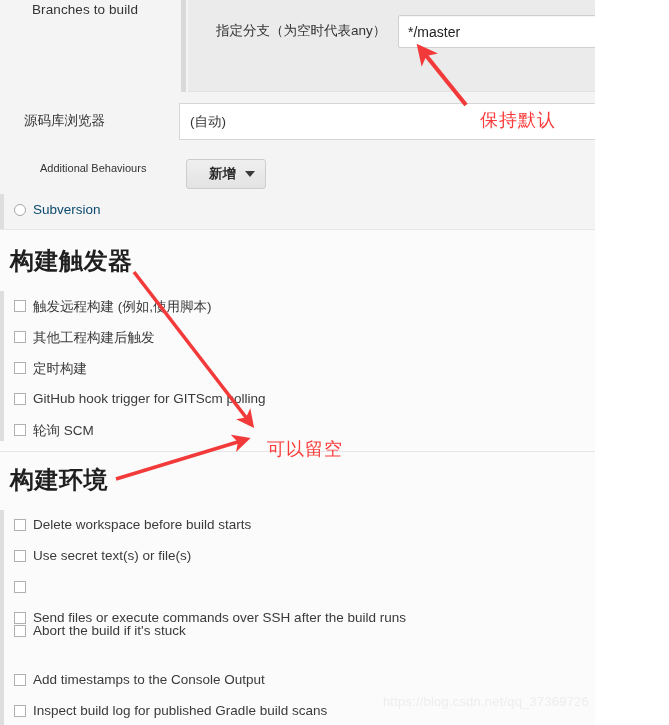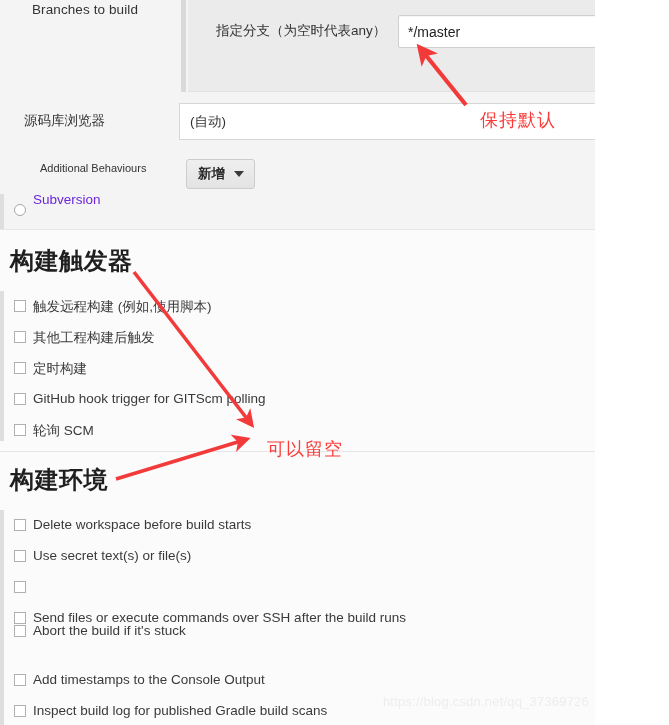--- a/index.html
+++ b/index.html
@@ -133,21 +133,21 @@
     white-space: nowrap;
   }
   .btn-add {
     position: absolute;
     left: 186px; top: 159px;
     height: 30px;
     box-sizing: border-box;
     background: linear-gradient(#efefef, #e3e3e3);
     border: 1px solid #cdcdcd;
     border-radius: 3px;
-    padding: 0 10px 0 11px;
+    padding: 0 10px 0 22px;
     display: flex;
     align-items: center;
     gap: 9px;
     cursor: pointer;
     font-size: 13.5px;
     color: #2b2b2b;
     font-weight: bold;
   }
   .caret-down {
     width: 0; height: 0;
@@ -176,23 +176,23 @@
     left: 14px; top: 204px;
     width: 12px; height: 12px;
     border-radius: 50%;
     border: 1px solid #a7a7a7;
     background: #ffffff;
     box-sizing: border-box;
     cursor: pointer;
   }
   .label-subversion {
     position: absolute;
-    left: 33px; top: 192px;
-    font-size: 13.5px;
-    color: #6d28d9;
+    left: 33px; top: 202px;
+    font-size: 13.5px;
+    color: #0c4a6e;
   }
 
   
   .section-title {
     position: absolute;
     font-family: "Liberation Sans", "DejaVu Sans", sans-serif;
     font-size: 24px;
     font-weight: bold;
     color: #1f1f1f;
     letter-spacing: 0.5px;

